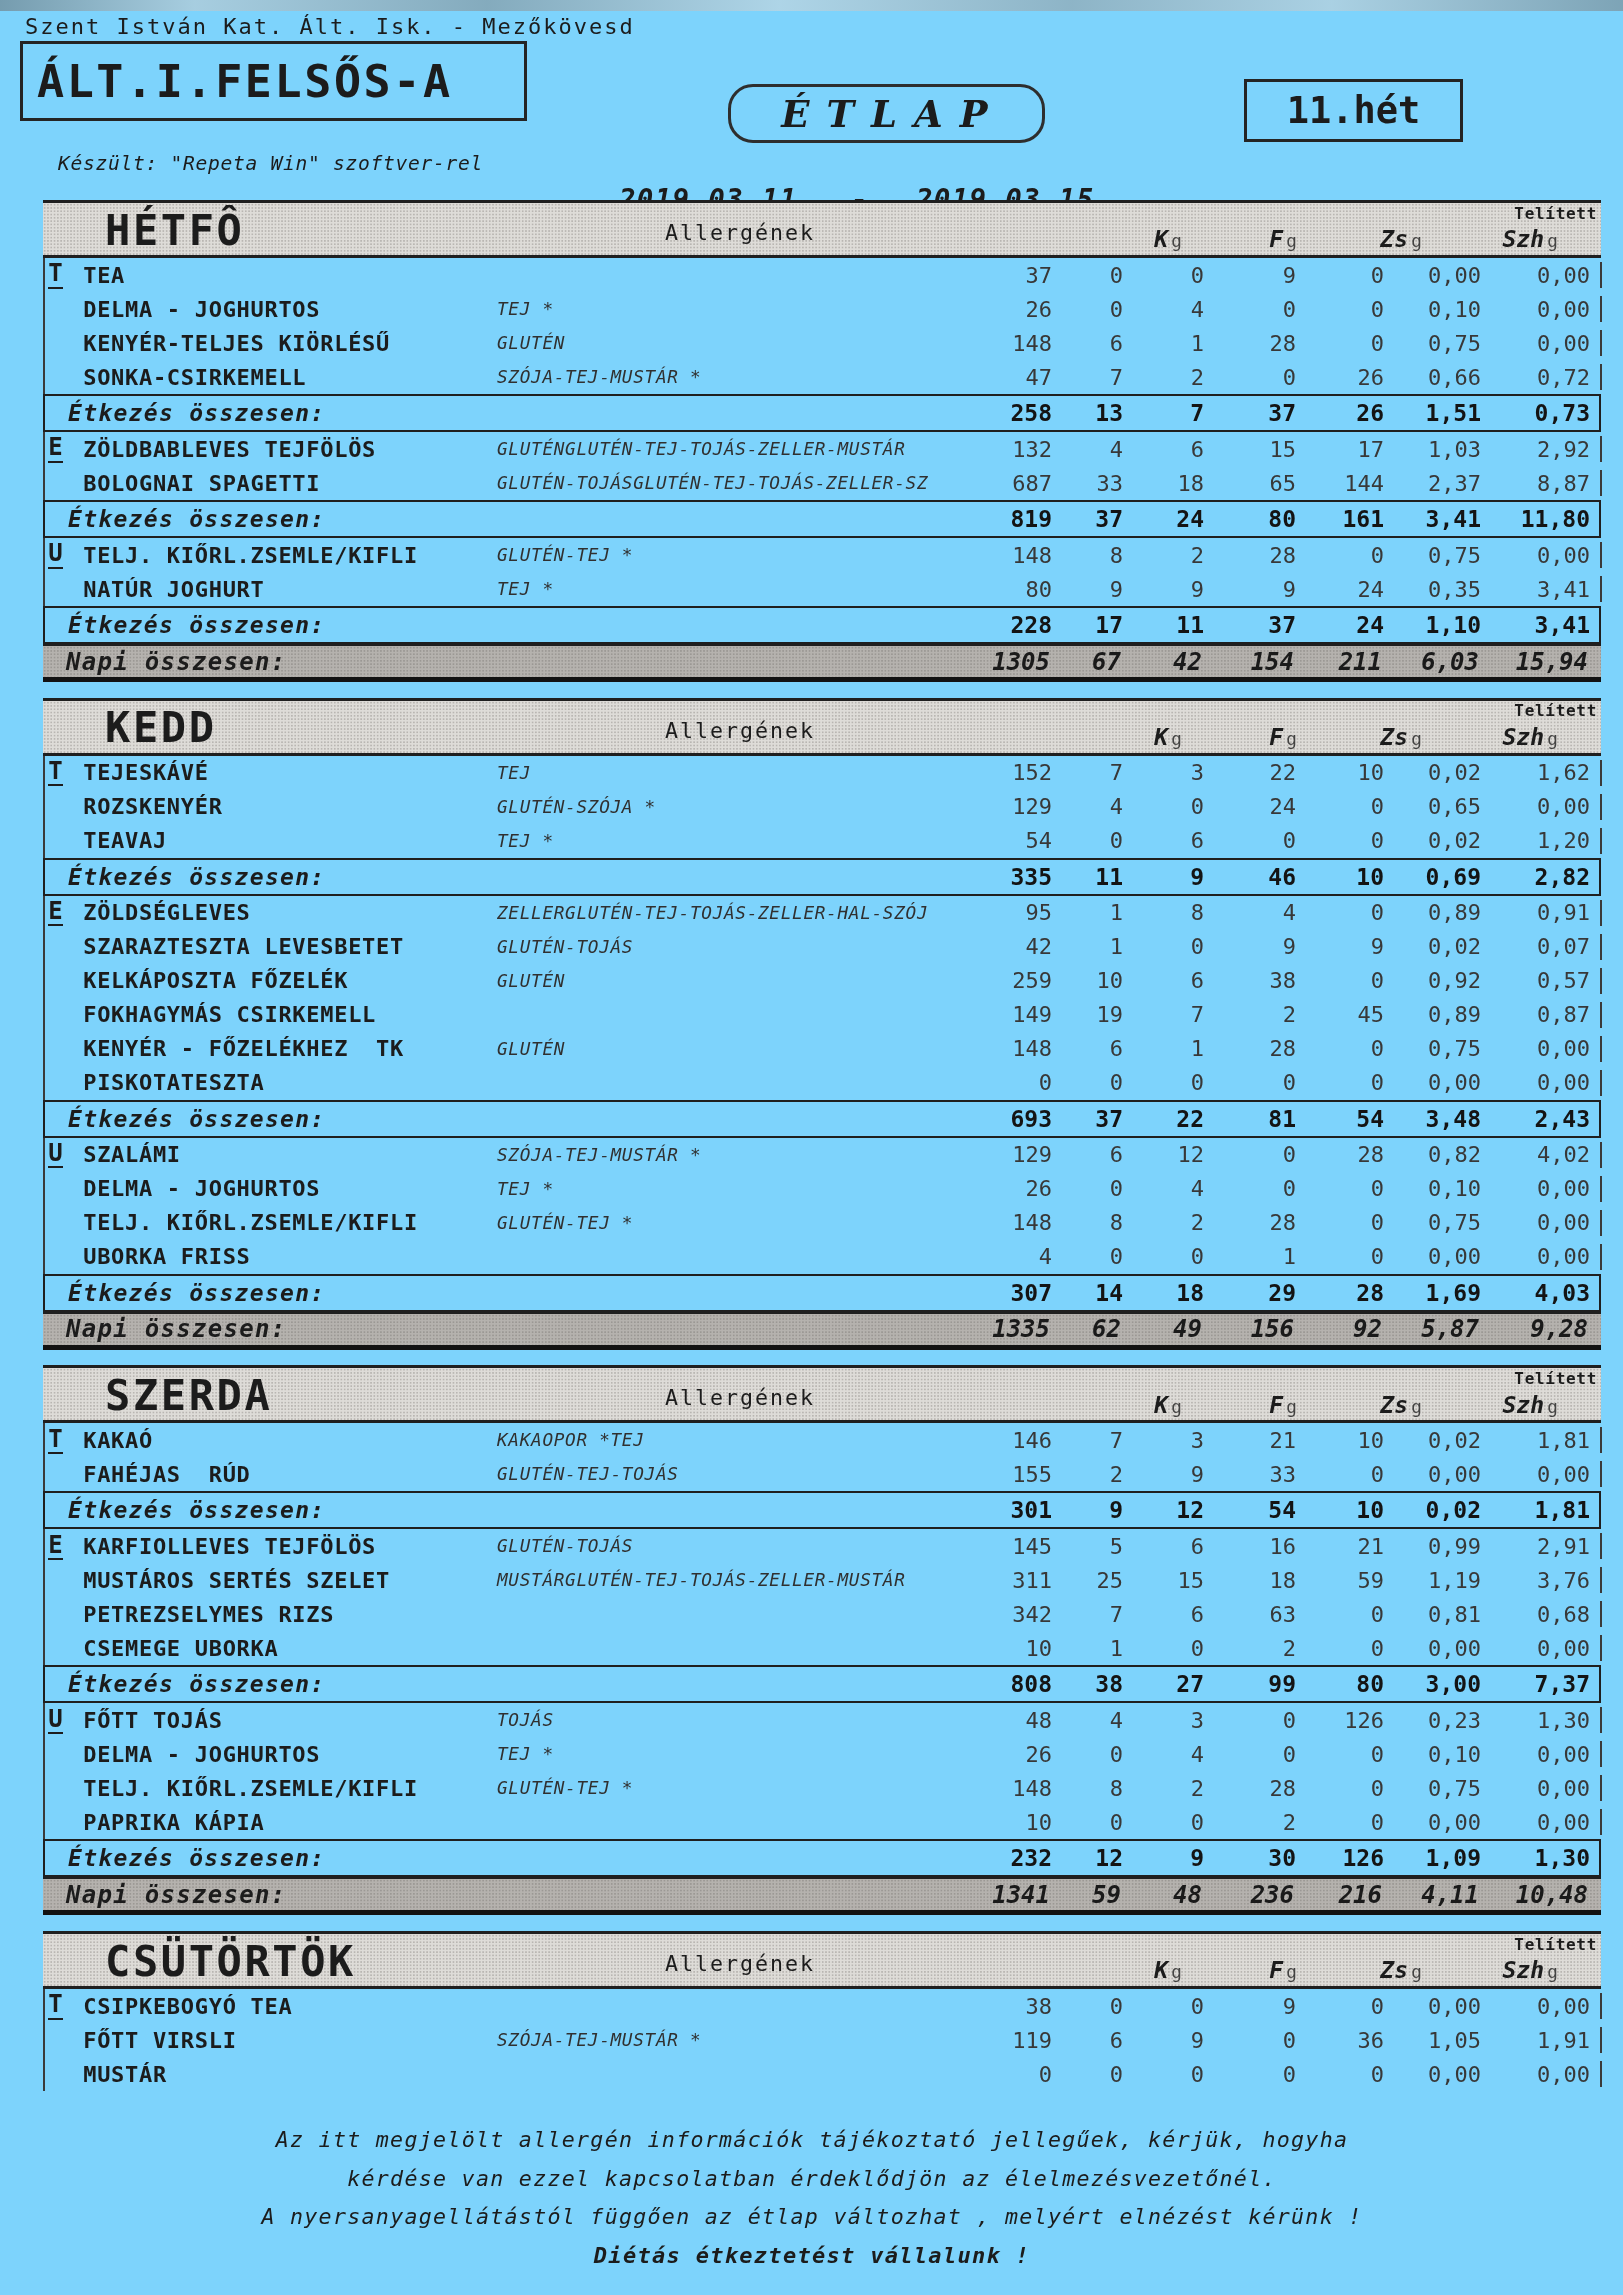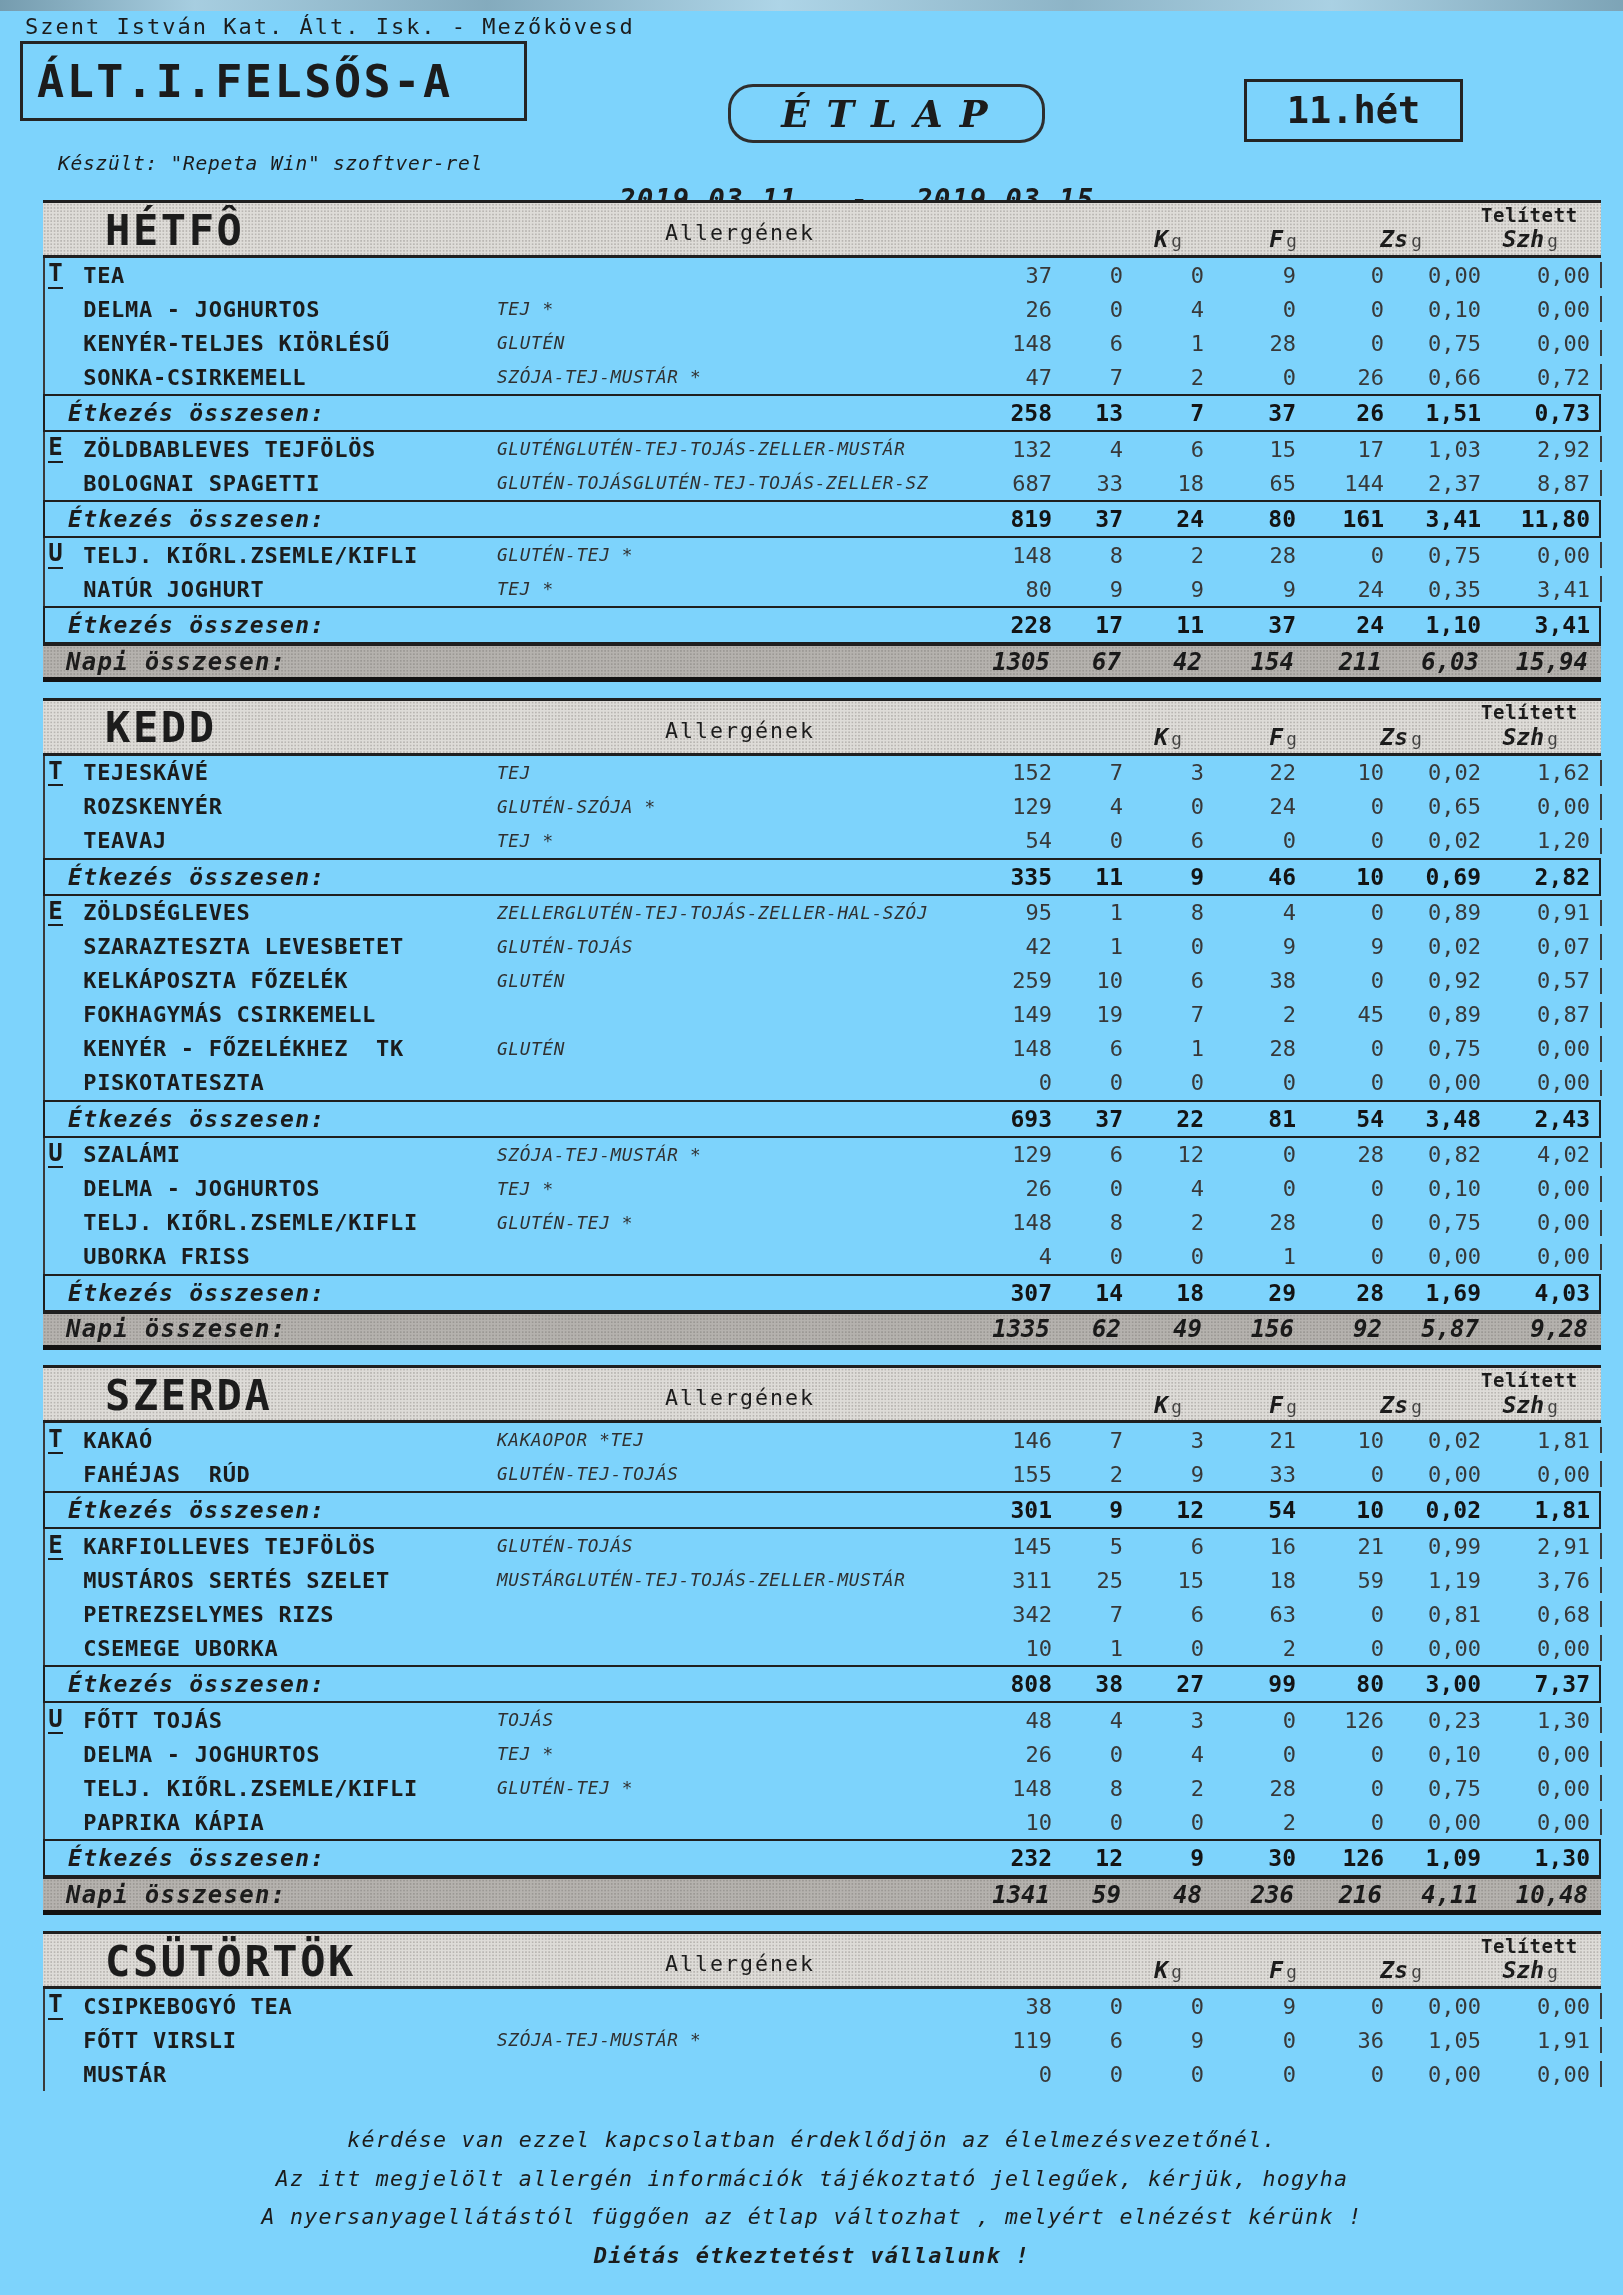--- a/index.html
+++ b/index.html
@@ -24,21 +24,21 @@
   .date{position:absolute;top:145px;font-size:27.5px;font-weight:bold;font-style:italic;letter-spacing:1.3px;margin-top:38px;}
   .date.from{left:619px;} .date.sep{left:851px;} .date.to{left:916px;}
 
   .menu{position:absolute;left:43px;top:200px;width:1558px;}
   .day-section{margin-bottom:15.7px;}
   .day-band{position:relative;height:58px;border-top:3.3px solid #1f1f1f;border-bottom:3.3px solid #1f1f1f;
     background-color:#dedcd8;box-sizing:border-box;
     background-image:radial-gradient(circle,#b9b6b2 0.8px,transparent 0.9px);background-size:3.3px 3.3px;}
   .day-name{position:absolute;left:62px;top:2.6px;font-size:42px;font-weight:bold;letter-spacing:2.6px;}
   .allergen-head{position:absolute;left:622px;top:17px;font-size:21.6px;letter-spacing:2px;}
-  .telitett{position:absolute;right:23px;top:0.7px;font-size:19px;font-weight:bold;letter-spacing:0.7px;}
+  .telitett{position:absolute;right:4px;top:0.7px;font-size:16px;font-weight:bold;letter-spacing:0.7px;}
   .col-heads{position:absolute;bottom:2.6px;left:0;width:100%;gap:44px;}
   .col-head{text-align:right;white-space:nowrap;}
   .col-name{font-size:23px;font-weight:bold;font-style:italic;}
   .col-unit{font-size:17.7px;opacity:.78;margin-left:3.3px;}
 
   .row-grid{display:grid;grid-template-columns:33px 419px 461px 94px 71px 81px 92px 88px 97px 109px 12.4px;
     align-items:center;box-sizing:border-box;}
   .meal-row{height:34px;border-left:2px solid #3a3a3a;}
   .marker-cell{padding-left:3.3px;}
   .marker{display:inline-block;font-size:24px;font-weight:bold;line-height:1.05;border-bottom:2.6px solid #1d1d1d;}
@@ -736,19 +736,19 @@
           <div class="num">0</div>
           <div class="num">0</div>
           <div class="num">0,00</div>
           <div class="num">0,00</div>
           <div class="tick"></div>
         </div>
       </div>
     </div>
 
   <div class="footer">
+    <div>Az itt megjelölt allergén információk tájékoztató jellegűek, kérjük, hogyha</div>
     <div>kérdése van ezzel kapcsolatban érdeklődjön az élelmezésvezetőnél.</div>
-    <div>Az itt megjelölt allergén információk tájékoztató jellegűek, kérjük, hogyha</div>
     <div>A nyersanyagellátástól függően az étlap változhat , melyért elnézést kérünk !</div>
     <div class="bold">Diétás étkeztetést vállalunk !</div>
   </div>
 </div>
 
 
 </body></html>

